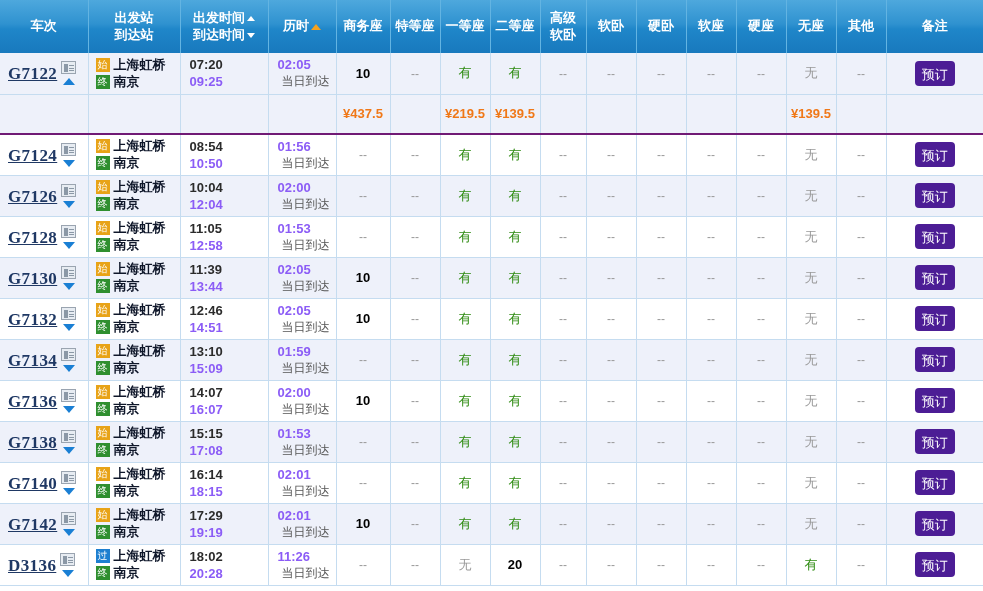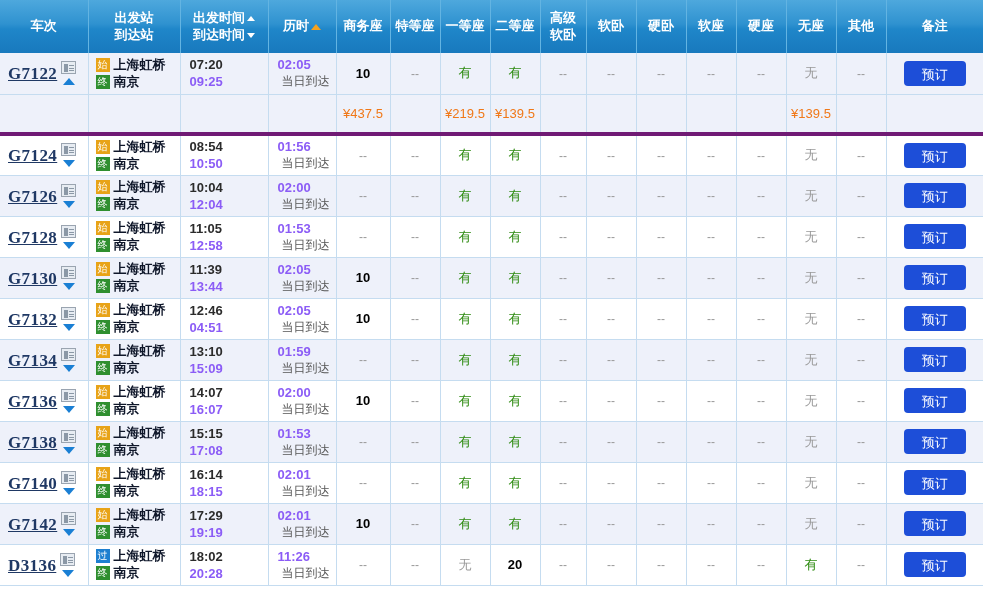--- a/index.html
+++ b/index.html
@@ -70,21 +70,21 @@
     text-align: center;
     vertical-align: middle;
     font-size: 13px;
     color: #333;
     height: 41px;
     padding: 0 2px;
   }
   tbody td:last-child { border-right: none; }
   tr.rw-alt td { background: #eef1fa; }
   tr.rw-plain td { background: #ffffff; }
-  tr.price-row td { background: #eef1fa; height: 40px; border-bottom: 4px solid #701a75; }
+  tr.price-row td { background: #eef1fa; height: 40px; border-bottom: 2px solid #701a75; font-weight: bold; }
 
   
   td.c-train {
     text-align: left;
     padding-left: 8px;
     white-space: nowrap;
   }
   .train-no {
     font-family: "Liberation Serif", "DejaVu Serif", serif;
     font-size: 17px;
@@ -168,24 +168,24 @@
   
   .v-num  { font-size: 13px; font-weight: bold; color: #000000; }
   .v-you  { font-size: 13px; color: #2e8b11; }
   .v-wu   { font-size: 13px; color: #999999; }
   .v-dash { font-size: 12px; color: #999999; }
   .v-price { font-size: 13px; color: #f07818; }
 
   
   .book-btn {
     display: inline-block;
-    width: 62px;
+    width: 40px;
     height: 25px;
     line-height: 25px;
-    background: #1d4ed8;
+    background: #4c1d95;
     border-radius: 4px;
     color: #ffffff;
     font-size: 13px;
     text-align: center;
     cursor: pointer;
     border: none;
     font-family: "Liberation Sans", "DejaVu Sans", sans-serif;
   }
 </style>
 </head>
@@ -431,21 +431,21 @@
               <span class="st-tag tag-start">始</span>
               <span class="st-name">上海虹桥</span>
             </div>
             <div class="st-line">
               <span class="st-tag tag-end">终</span>
               <span class="st-name">南京</span>
             </div>
           </td>
           <td class="c-time">
             <div class="tm-dep">12:46</div>
-            <div class="tm-arr">04:51</div>
+            <div class="tm-arr">14:51</div>
           </td>
           <td class="c-dur">
             <div class="du-len">02:05</div>
             <div class="du-day">当日到达</div>
           </td>
           <td><span class="v-num">10</span></td>
           <td><span class="v-dash">--</span></td>
           <td><span class="v-you">有</span></td>
           <td><span class="v-you">有</span></td>
           <td><span class="v-dash">--</span></td>

